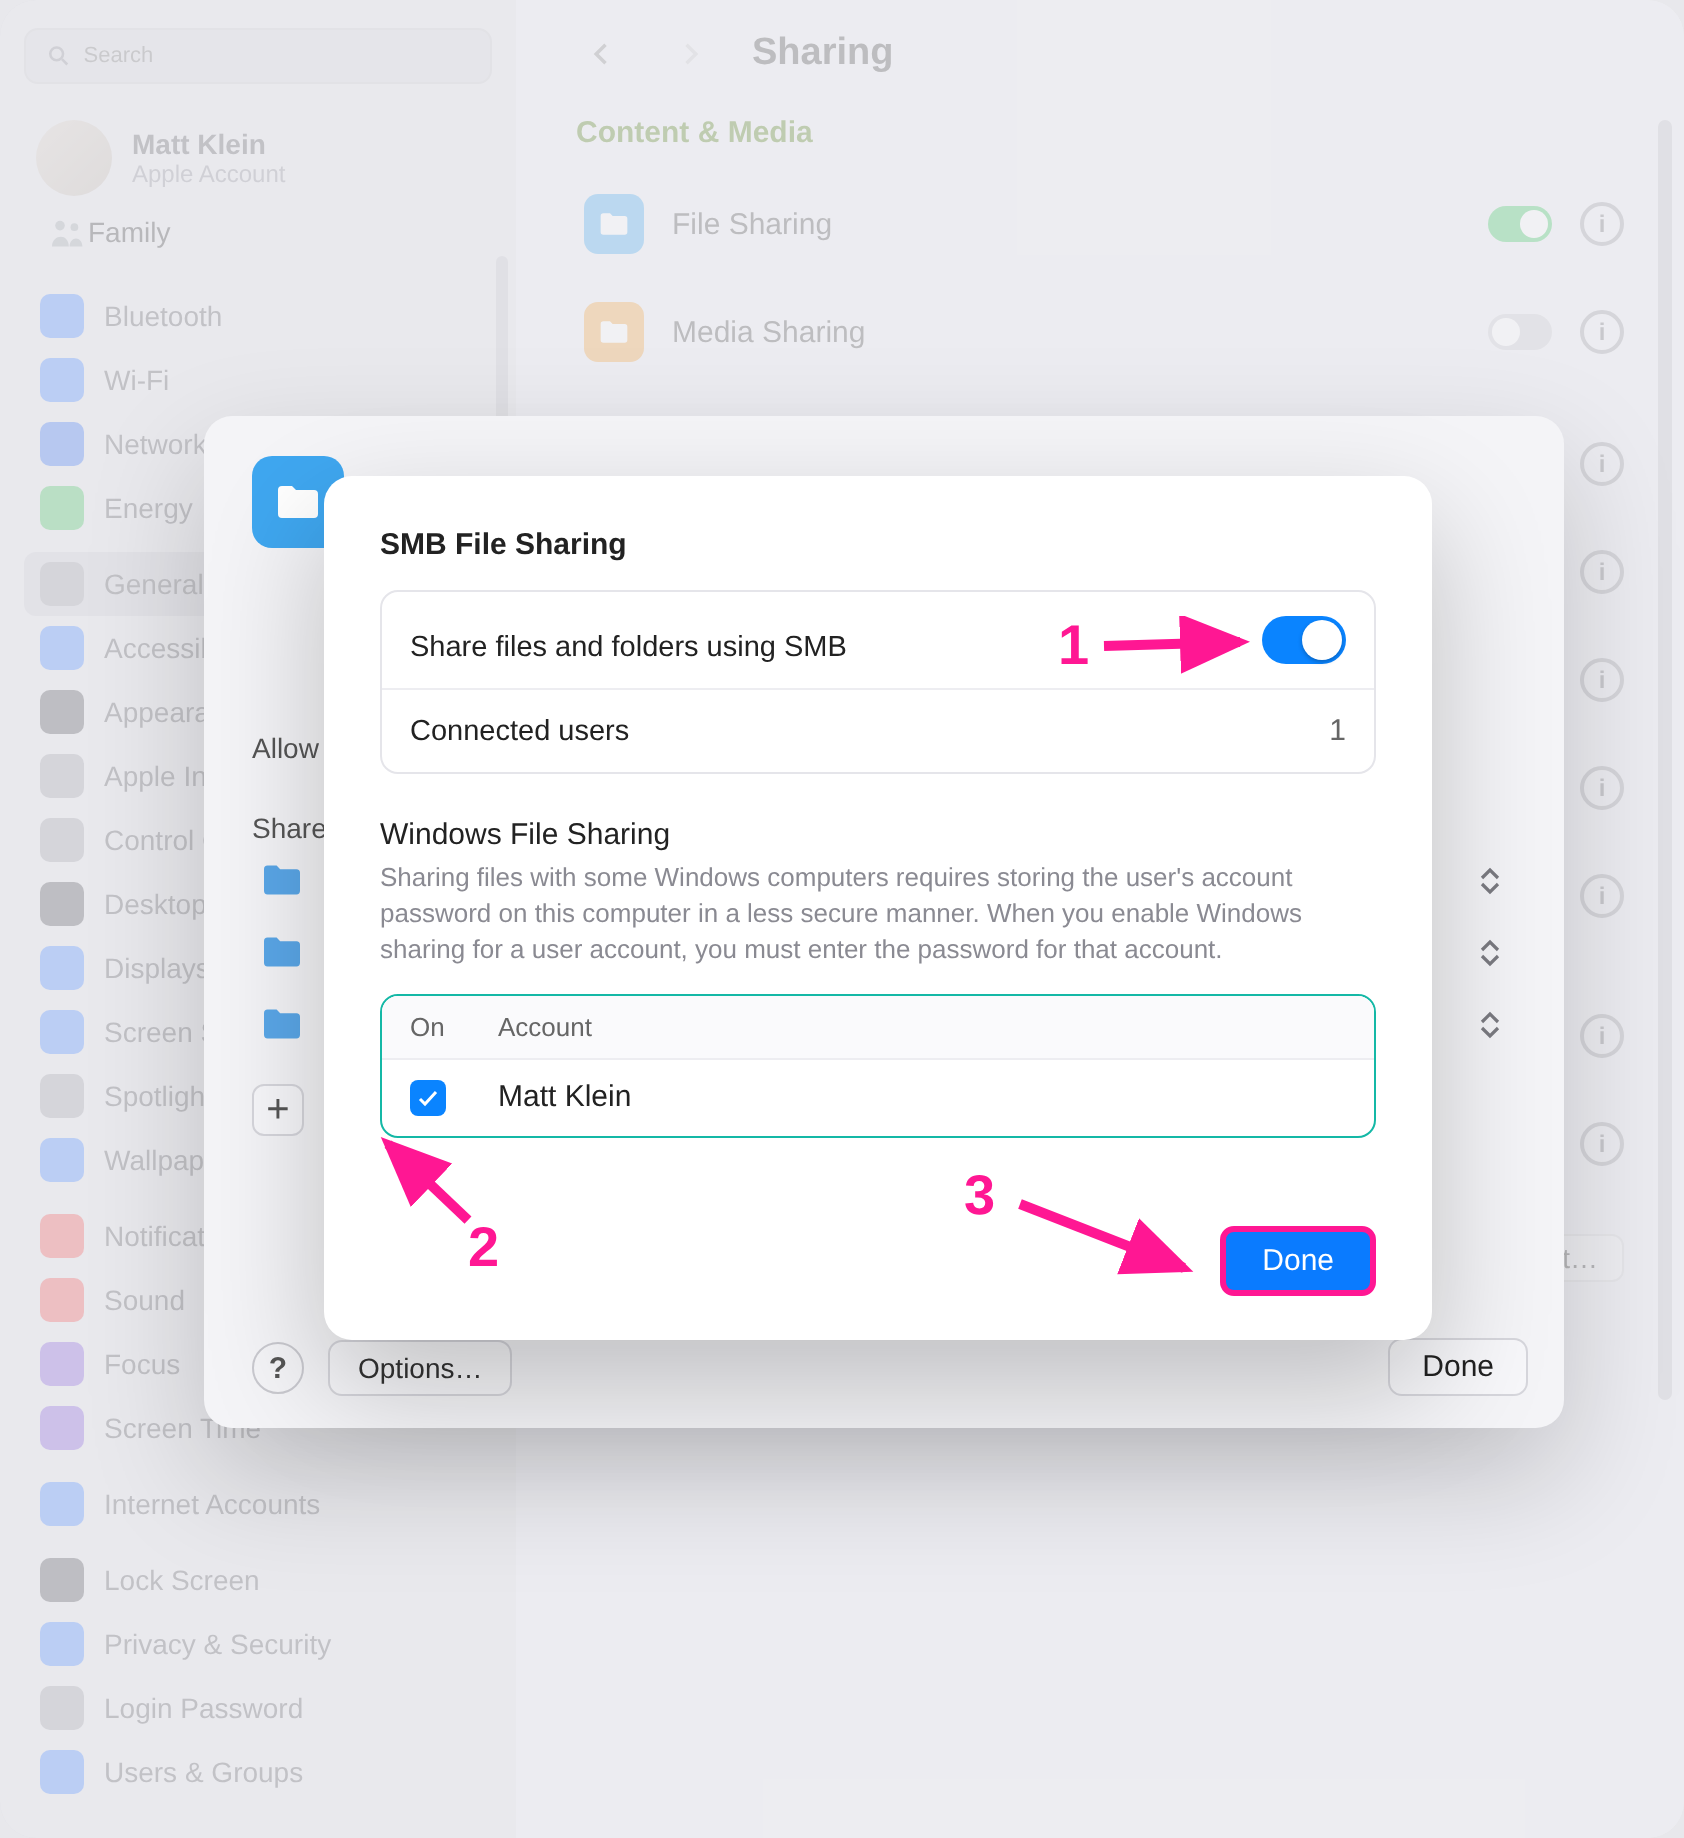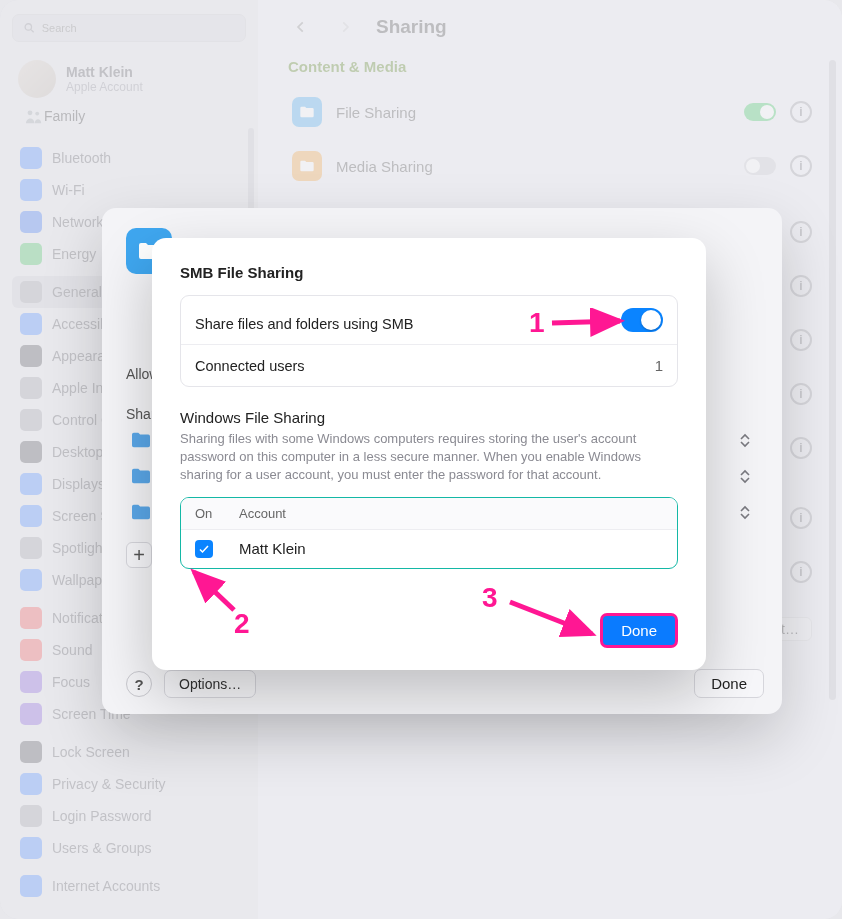--- a/index.html
+++ b/index.html
@@ -105,21 +105,21 @@
   .folder-ic { width:22px; height:18px; }
   .stepper { width:14px; height:20px; display:flex; flex-direction:column; justify-content:center; color:#7a7a80; font-size:9px; gap:1px; }
   .ms-add { width:26px; height:26px; border-radius:6px; display:flex; align-items:center; justify-content:center; font-size:20px; color:#555; border:1px solid #d6d6dc; background:#f7f7fa; margin-top:12px; }
   .ms-footer { position:absolute; left:24px; right:24px; bottom: 16px; display:flex; align-items:center; }
   .help { width:26px; height:26px; border-radius:50%; border:1px solid #c9c9cf; display:flex; align-items:center; justify-content:center; font-size:15px; font-weight:700; color:#555; }
   .opt-btn { margin-left: 12px; padding: 5px 14px; background:#f7f7fa; border:1px solid #d6d6dc; border-radius:7px; font-size:14px; color:#333; }
   .ms-done { position:absolute; right:18px; bottom:16px; padding:5px 16px; border-radius:7px; background:#f7f7fa; border:1px solid #d6d6dc; font-size:15px; color:#222; }
 
   
   .sheet {
-    position:absolute; left: 152px; top: 238px; width: 554px; background:#fff;
+    position:absolute; left: 162px; top: 238px; width: 554px; background:#fff;
     border-radius: 14px; box-shadow: 0 24px 60px rgba(0,0,0,0.22);
     padding: 26px 28px 22px;
   }
   .sheet-title { font-size: 15px; font-weight: 700; color:#222; margin-bottom: 14px; }
   .card {
     border:1px solid #e5e5ea; border-radius: 9px; overflow:hidden; background:#fff;
   }
   .card-row { display:flex; align-items:flex-end; padding: 12px 14px; font-size:14.5px; color:#222; }
   .card-row + .card-row { border-top:1px solid #ededf1; }
   .grow { flex:1; }
@@ -263,40 +263,40 @@
           <span class="side-ic ic-purple"></span>
           <span>Focus</span>
         </div>
         <div class="side-item">
           <span class="side-ic ic-purple"></span>
           <span>Screen Time</span>
         </div>
       </div>
       <div class="side-group">
         <div class="side-item">
+          <span class="side-ic ic-blue"></span>
+          <span>Internet Accounts</span>
+        </div>
+      </div>
+      <div class="side-group">
+        <div class="side-item">
           <span class="side-ic ic-black"></span>
           <span>Lock Screen</span>
         </div>
         <div class="side-item">
           <span class="side-ic ic-blue"></span>
           <span>Privacy &amp; Security</span>
         </div>
         <div class="side-item">
           <span class="side-ic ic-gray"></span>
           <span>Login Password</span>
         </div>
         <div class="side-item">
           <span class="side-ic ic-blue"></span>
           <span>Users &amp; Groups</span>
-        </div>
-      </div>
-      <div class="side-group">
-        <div class="side-item">
-          <span class="side-ic ic-blue"></span>
-          <span>Internet Accounts</span>
         </div>
       </div>
     </div>
   <div class="sidebar-scroll"></div>
 </div>
 
 <div class="content">
   <div class="header">
     <div class="nav-btn">
       <svg width="14" height="14" viewBox="0 0 24 24" fill="none" stroke="#888" stroke-width="3">

